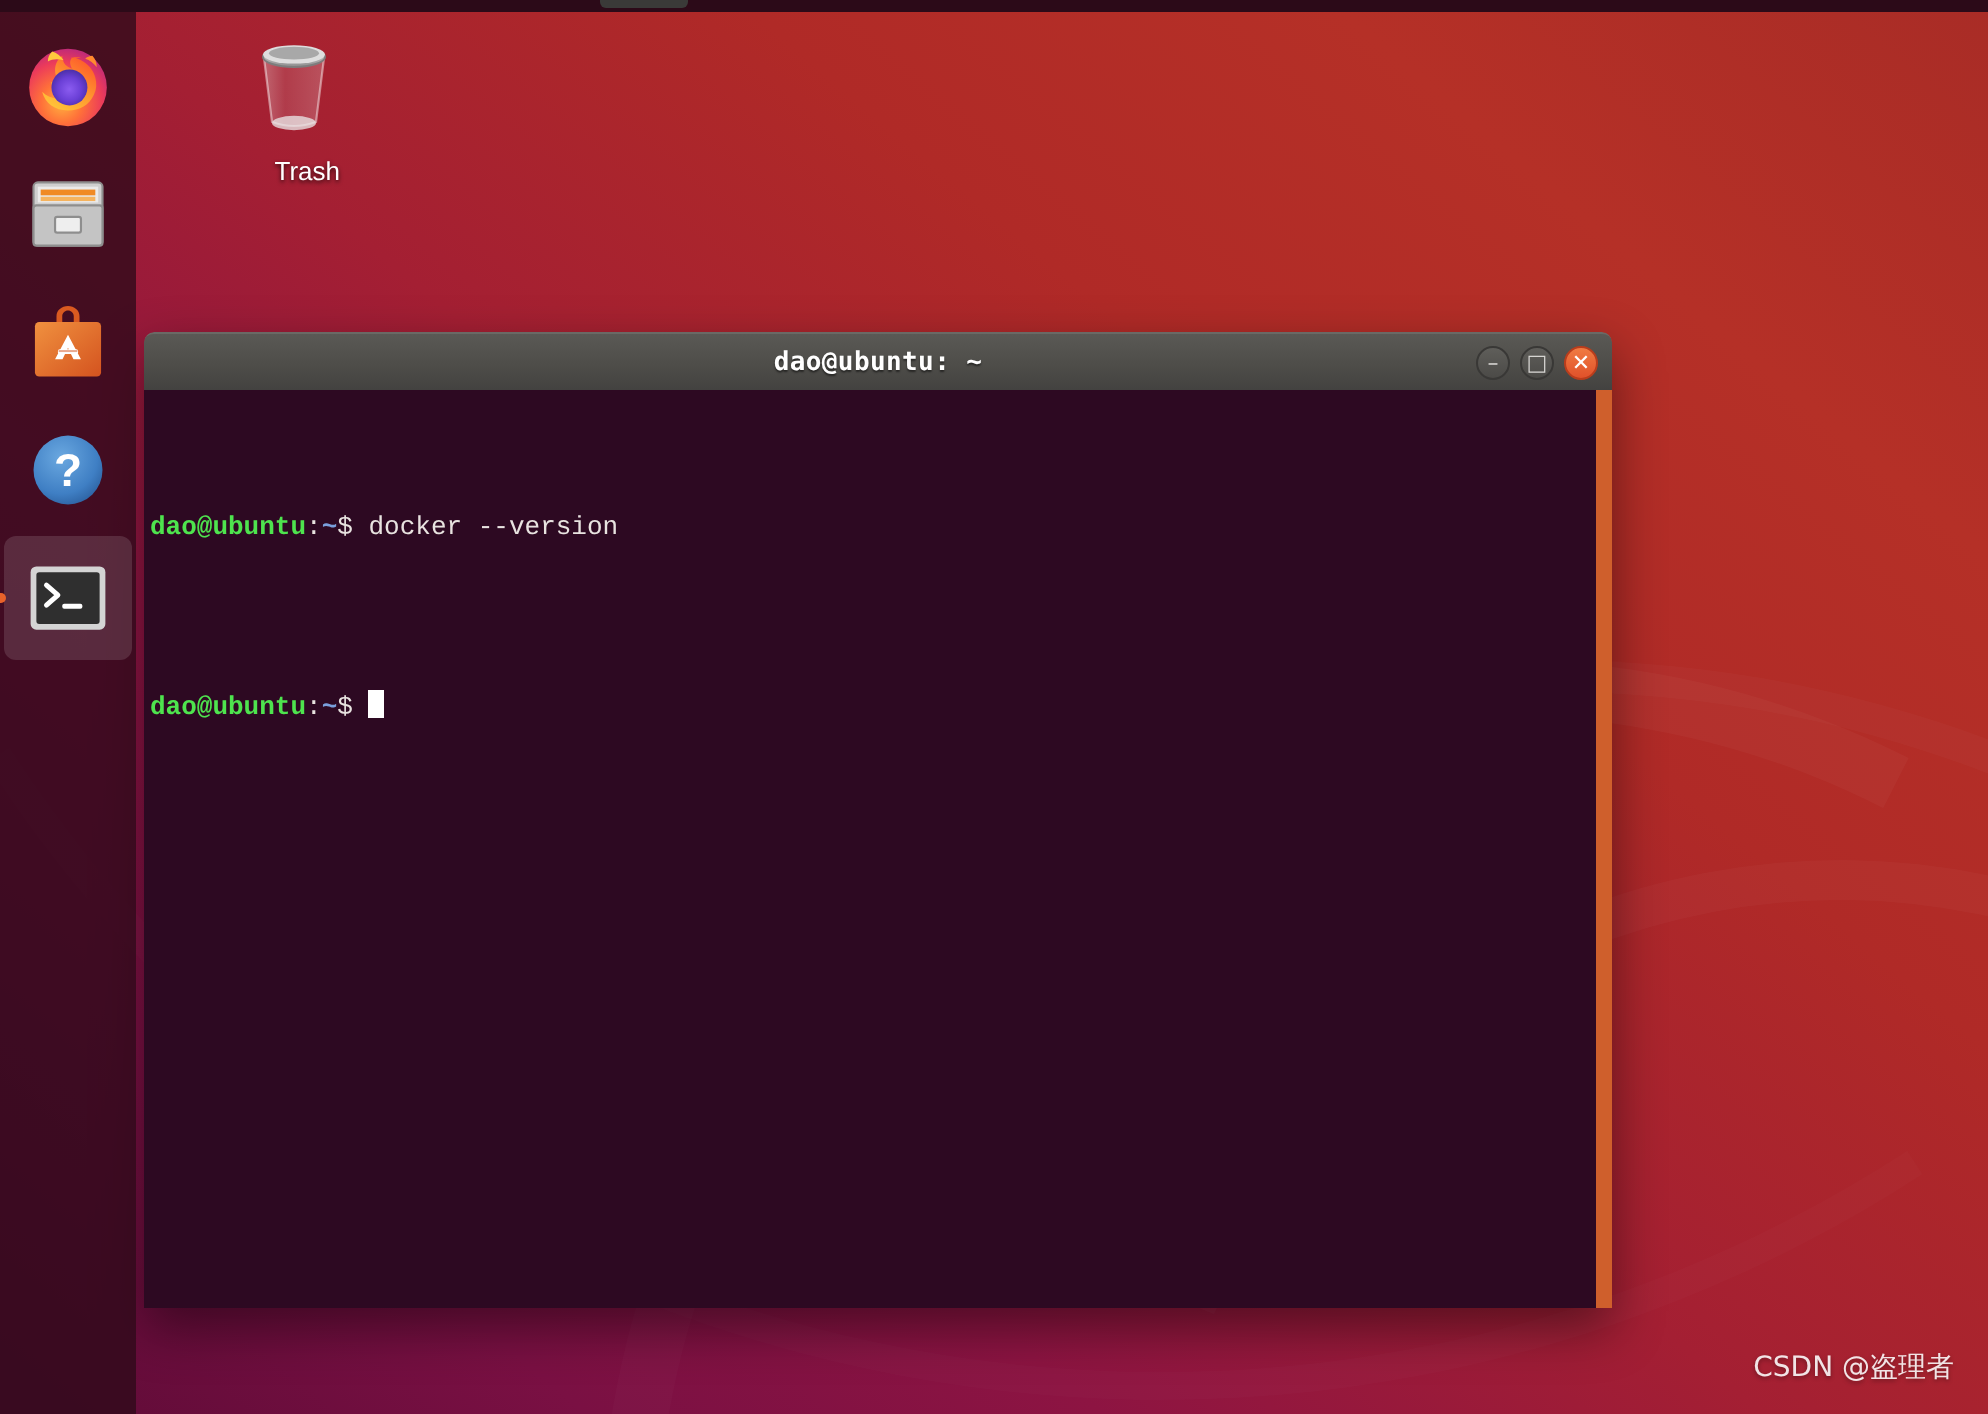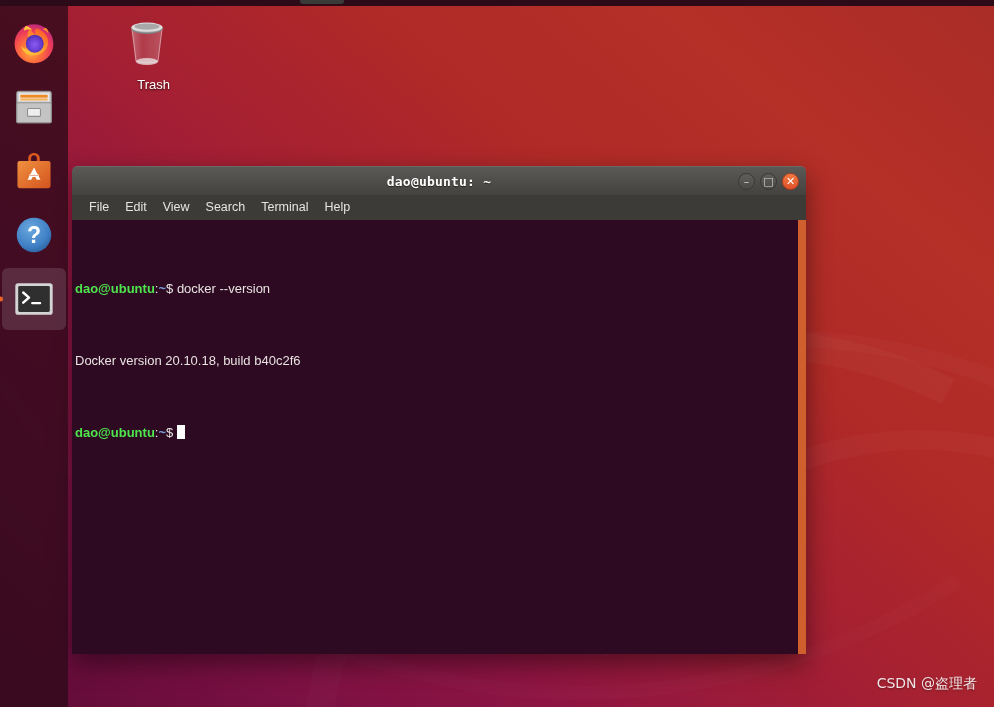--- a/index.html
+++ b/index.html
@@ -176,21 +176,21 @@
   }
 
   #terminal-body {
     flex: 1 1 auto;
     background: #2d0922;
     position: relative;
     padding: 6px 0 0 2px;
     overflow: hidden;
   }
   #term-text {
-    font-family: Liberation Sans, sans-serif;
+    font-family: Liberation Mono, monospace;
     font-size: 13px;
     line-height: 18px;
     color: #e8e3e0;
     white-space: pre;
     padding-left: 1px;
   }
   .ln { display: block; height: 18px; }
   .g { color: #4ee44e; font-weight: bold; }
   .w { color: #e8e3e0; }
   .b { color: #7a9fdc; font-weight: bold; }
@@ -343,35 +343,26 @@
 
     <div id="titlebar">
       <span id="window-title">dao@ubuntu: ~</span>
       <div id="window-controls">
         <span class="wbtn gray">–</span>
         <span class="wbtn gray">□</span>
         <span class="wbtn close">✕</span>
       </div>
     </div>
 
-    <div id="menubar">
-      <span class="menu-item">File</span>
-      <span class="menu-item">Edit</span>
-      <span class="menu-item">View</span>
-      <span class="menu-item">Search</span>
-      <span class="menu-item">Terminal</span>
-      <span class="menu-item">Help</span>
-    </div>
 
     <div id="terminal-body">
       <div id="term-text">
 
         <span class="ln"><span class="g">dao@ubuntu</span><span class="w">:</span><span class="b">~</span><span class="w">$</span><span class="w"> docker --version</span></span>
 
-        <span class="ln"><span class="w">Docker version 20.10.18, build b40c2f6</span></span>
 
         <span class="ln"><span class="g">dao@ubuntu</span><span class="w">:</span><span class="b">~</span><span class="w">$</span><span class="w"> </span><span class="cursor"></span></span>
 
       </div>
       <div id="term-scrollbar"></div>
     </div>
 
   </div>
 
   <div id="watermark">CSDN @盗理者</div>

